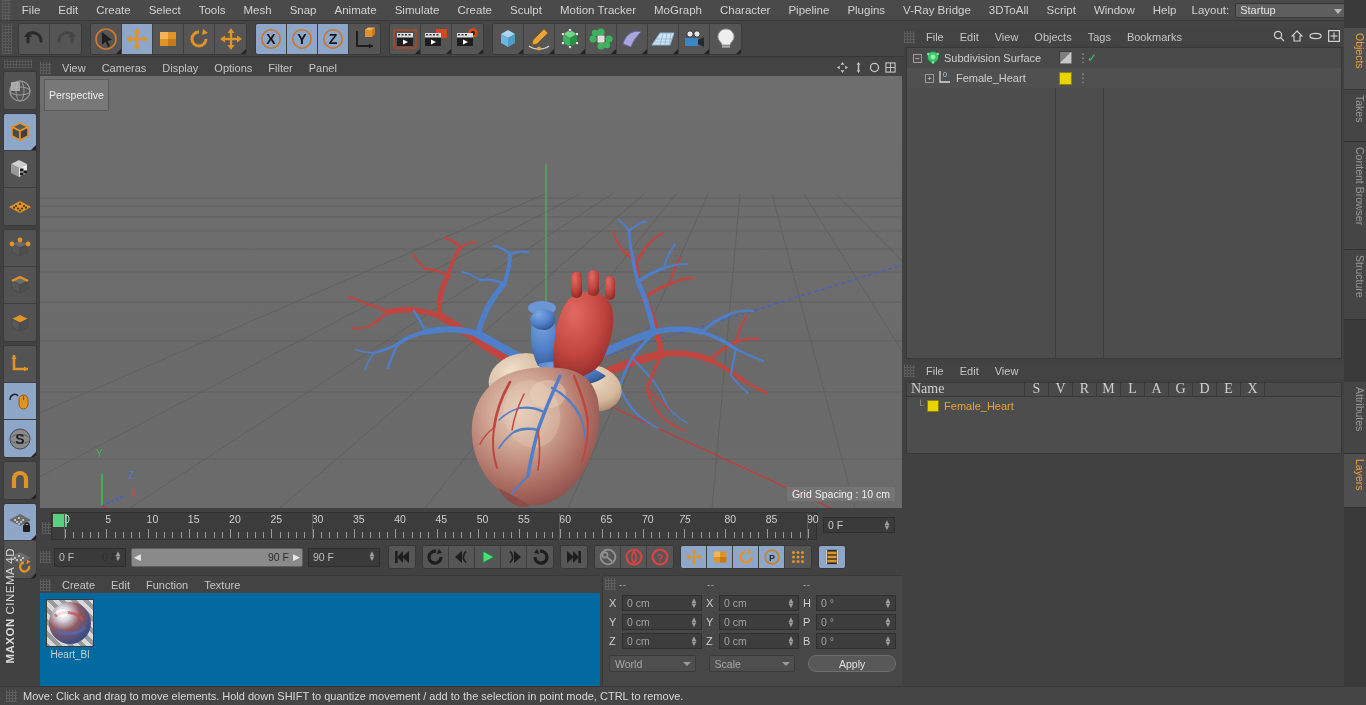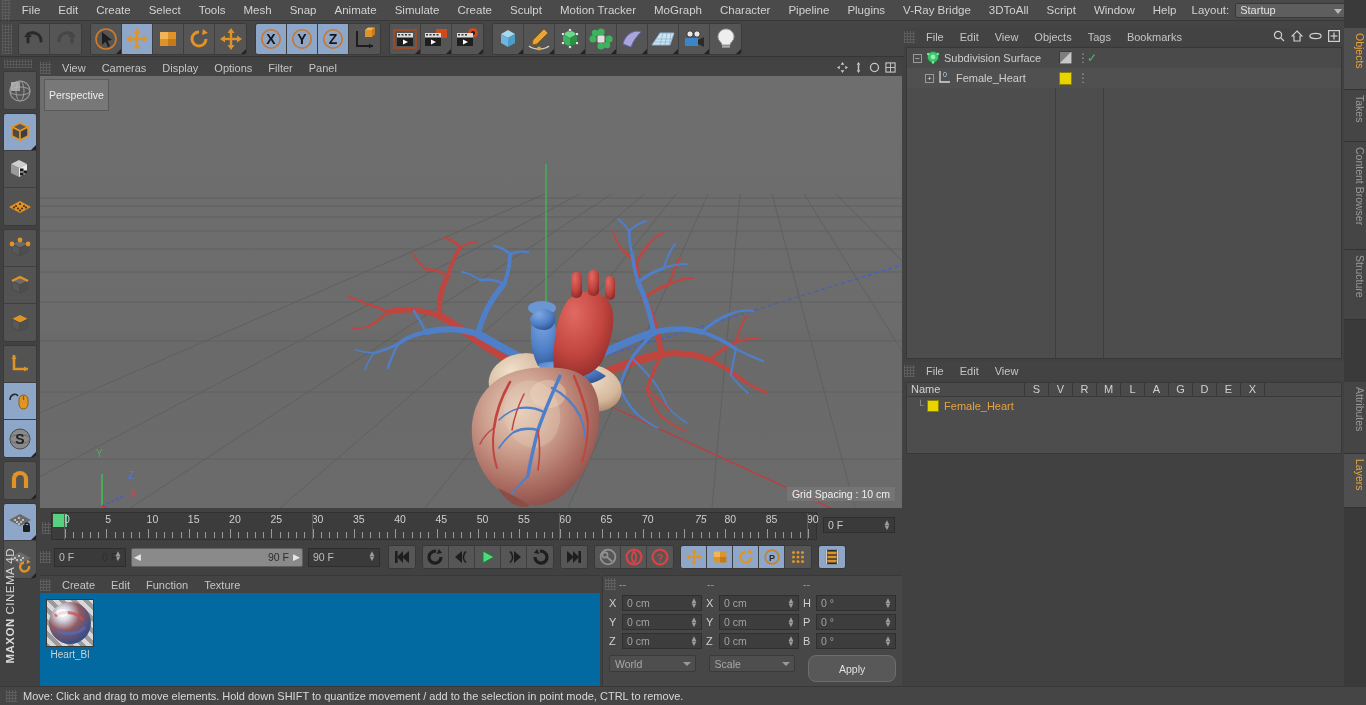--- a/index.html
+++ b/index.html
@@ -220,21 +220,21 @@
     flex: 1; height: 17px; background: #4e4e4e; border: 1px solid #3a3a3a;
     border-radius: 2px; display: flex; align-items: center; padding: 0 5px;
     font-size: 10.5px; color: #a8a8a8; position: relative;
   }
   .co-sel .caret {
     position: absolute; right: 4px; top: 6px;
     border-left: 4px solid transparent; border-right: 4px solid transparent;
     border-top: 4px solid #9a9a9a;
   }
   .co-apply {
-    flex: 1.15; height: 27px; background: #585858; border: 1px solid #6e6e6e;
+    flex: 1.15; height: 17px; background: #585858; border: 1px solid #6e6e6e;
     border-radius: 8px; display: flex; align-items: center; justify-content: center;
     font-size: 10.5px; color: #e0e0e0;
   }
 
   
   .objmgr {
     position: absolute; left: 904px; top: 28px; width: 440px; height: 332px;
     background: #414141;
   }
   .om-bar { height: 18px; display: flex; align-items: center; background: #434343; }
@@ -264,21 +264,21 @@
     background: #414141;
   }
   .lm-bar { height: 18px; display: flex; align-items: center; background: #434343; }
   .lm-menu { padding: 0 8px; font-size: 11px; color: #c5c5c5; line-height: 17px; }
   .lm-head {
     display: flex; height: 15px; background: #4a4a4a;
     border: 1px solid #393939; margin: 2px 2px 0 2px; align-items: center;
   }
   .lm-head .cell {
     border-right: 1px solid #393939; height: 15px; line-height: 14px;
-    font-size: 11px; color: #d0d0d0; text-align: center;
+    font-size: 14px; color: #d0d0d0; text-align: center; font-family: Liberation Serif, serif;
   }
   .lm-head .cell.name { width: 118px; text-align: left; padding-left: 4px; }
   .lm-head .cell.k { width: 24px; }
   .lm-head .cell.rest { flex: 1; border-right: none; }
   .lm-row {
     display: flex; align-items: center; height: 17px;
     background: #4d4d4d; border-left: 1px solid #393939; border-right: 1px solid #393939;
     margin: 0 2px; font-size: 11px;
   }
   .lm-swatch { width: 12px; height: 12px; background: #e8d400; border: 1px solid #8a8000; }
@@ -973,21 +973,21 @@
         <div class="tl-major" style="left: 259.667px;"></div>
         <div class="tl-num" style="left: 300.944px;">35</div>
         <div class="tl-num" style="left: 342.222px;">40</div>
         <div class="tl-num" style="left: 383.5px;">45</div>
         <div class="tl-num" style="left: 424.778px;">50</div>
         <div class="tl-num" style="left: 466.056px;">55</div>
         <div class="tl-num" style="left: 507.333px;">60</div>
         <div class="tl-major" style="left: 507.333px;"></div>
         <div class="tl-num" style="left: 548.611px;">65</div>
         <div class="tl-num" style="left: 589.889px;">70</div>
-        <div class="tl-num" style="left: 643px; font-style: italic;">75</div>
+        <div class="tl-num" style="left: 627px; font-style: italic;">75</div>
         <div class="tl-num" style="left: 672.444px;">80</div>
         <div class="tl-num" style="left: 713.722px;">85</div>
         <div class="tl-num" style="left: 755px;">90</div>
         <div class="tl-major" style="left: 755px;"></div>
         <div class="tl-tick" style="left: 13px; height: 9px;"></div>
         <div class="tl-tick" style="left: 21.2556px; height: 6px;"></div>
         <div class="tl-tick" style="left: 29.5111px; height: 6px;"></div>
         <div class="tl-tick" style="left: 37.7667px; height: 6px;"></div>
         <div class="tl-tick" style="left: 46.0222px; height: 6px;"></div>
         <div class="tl-tick" style="left: 54.2778px; height: 9px;"></div>

